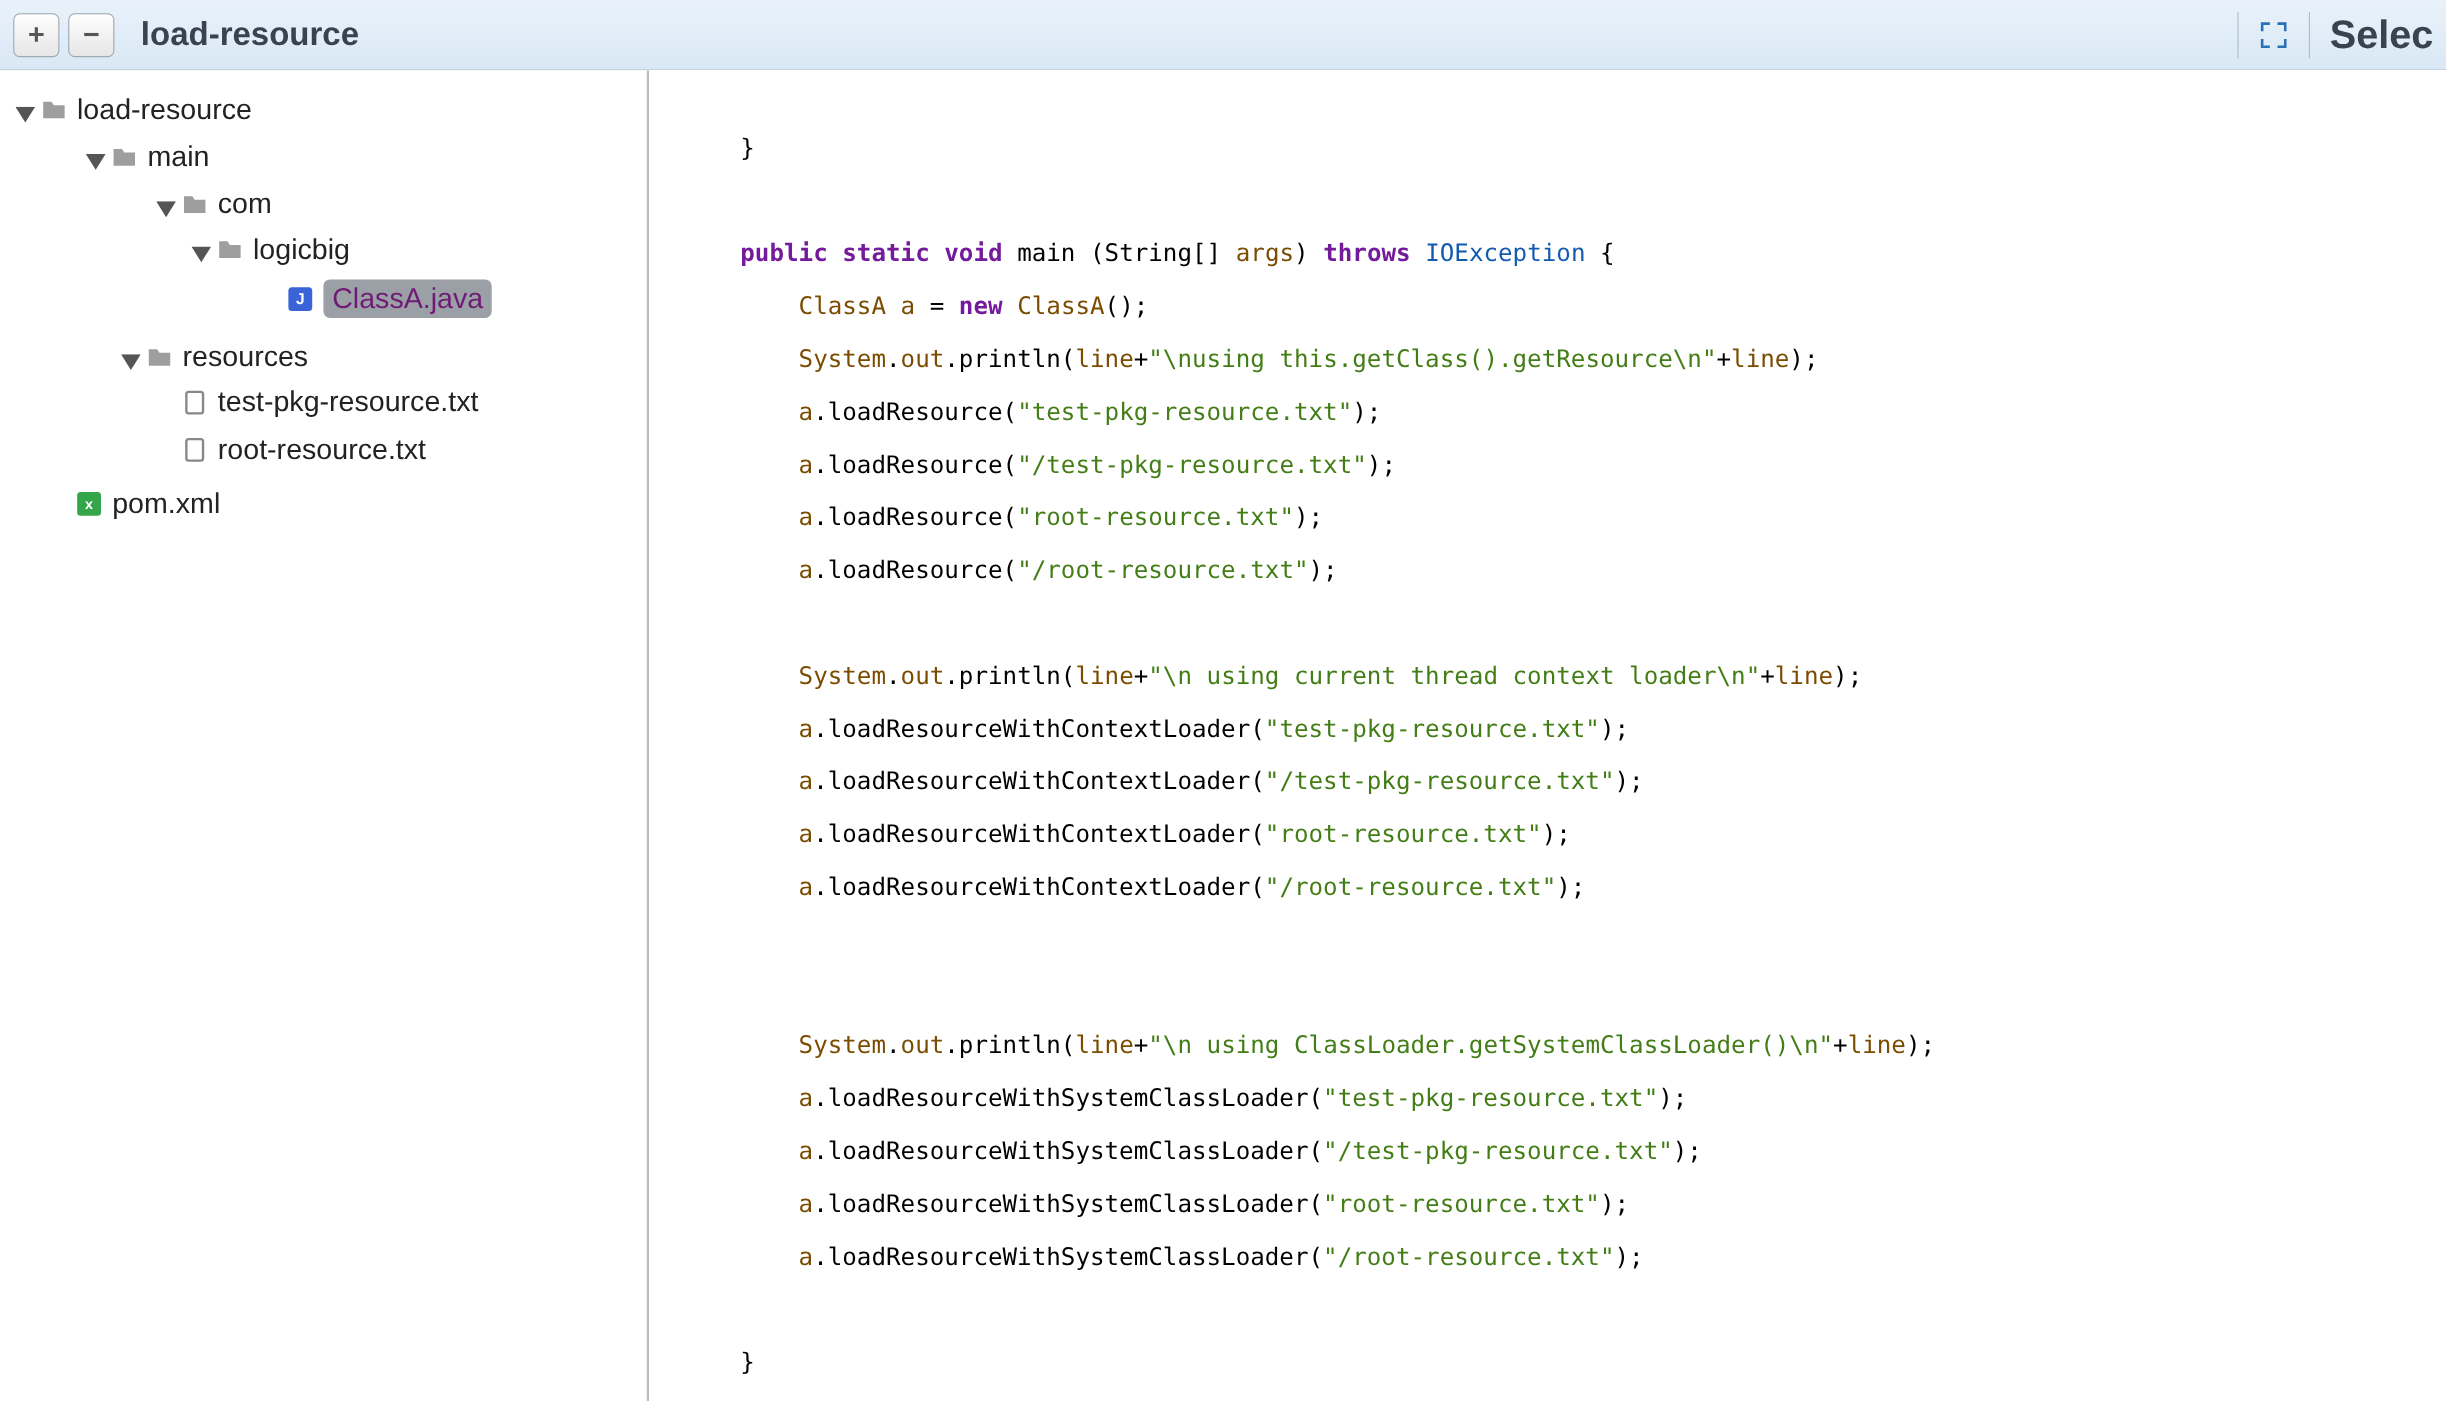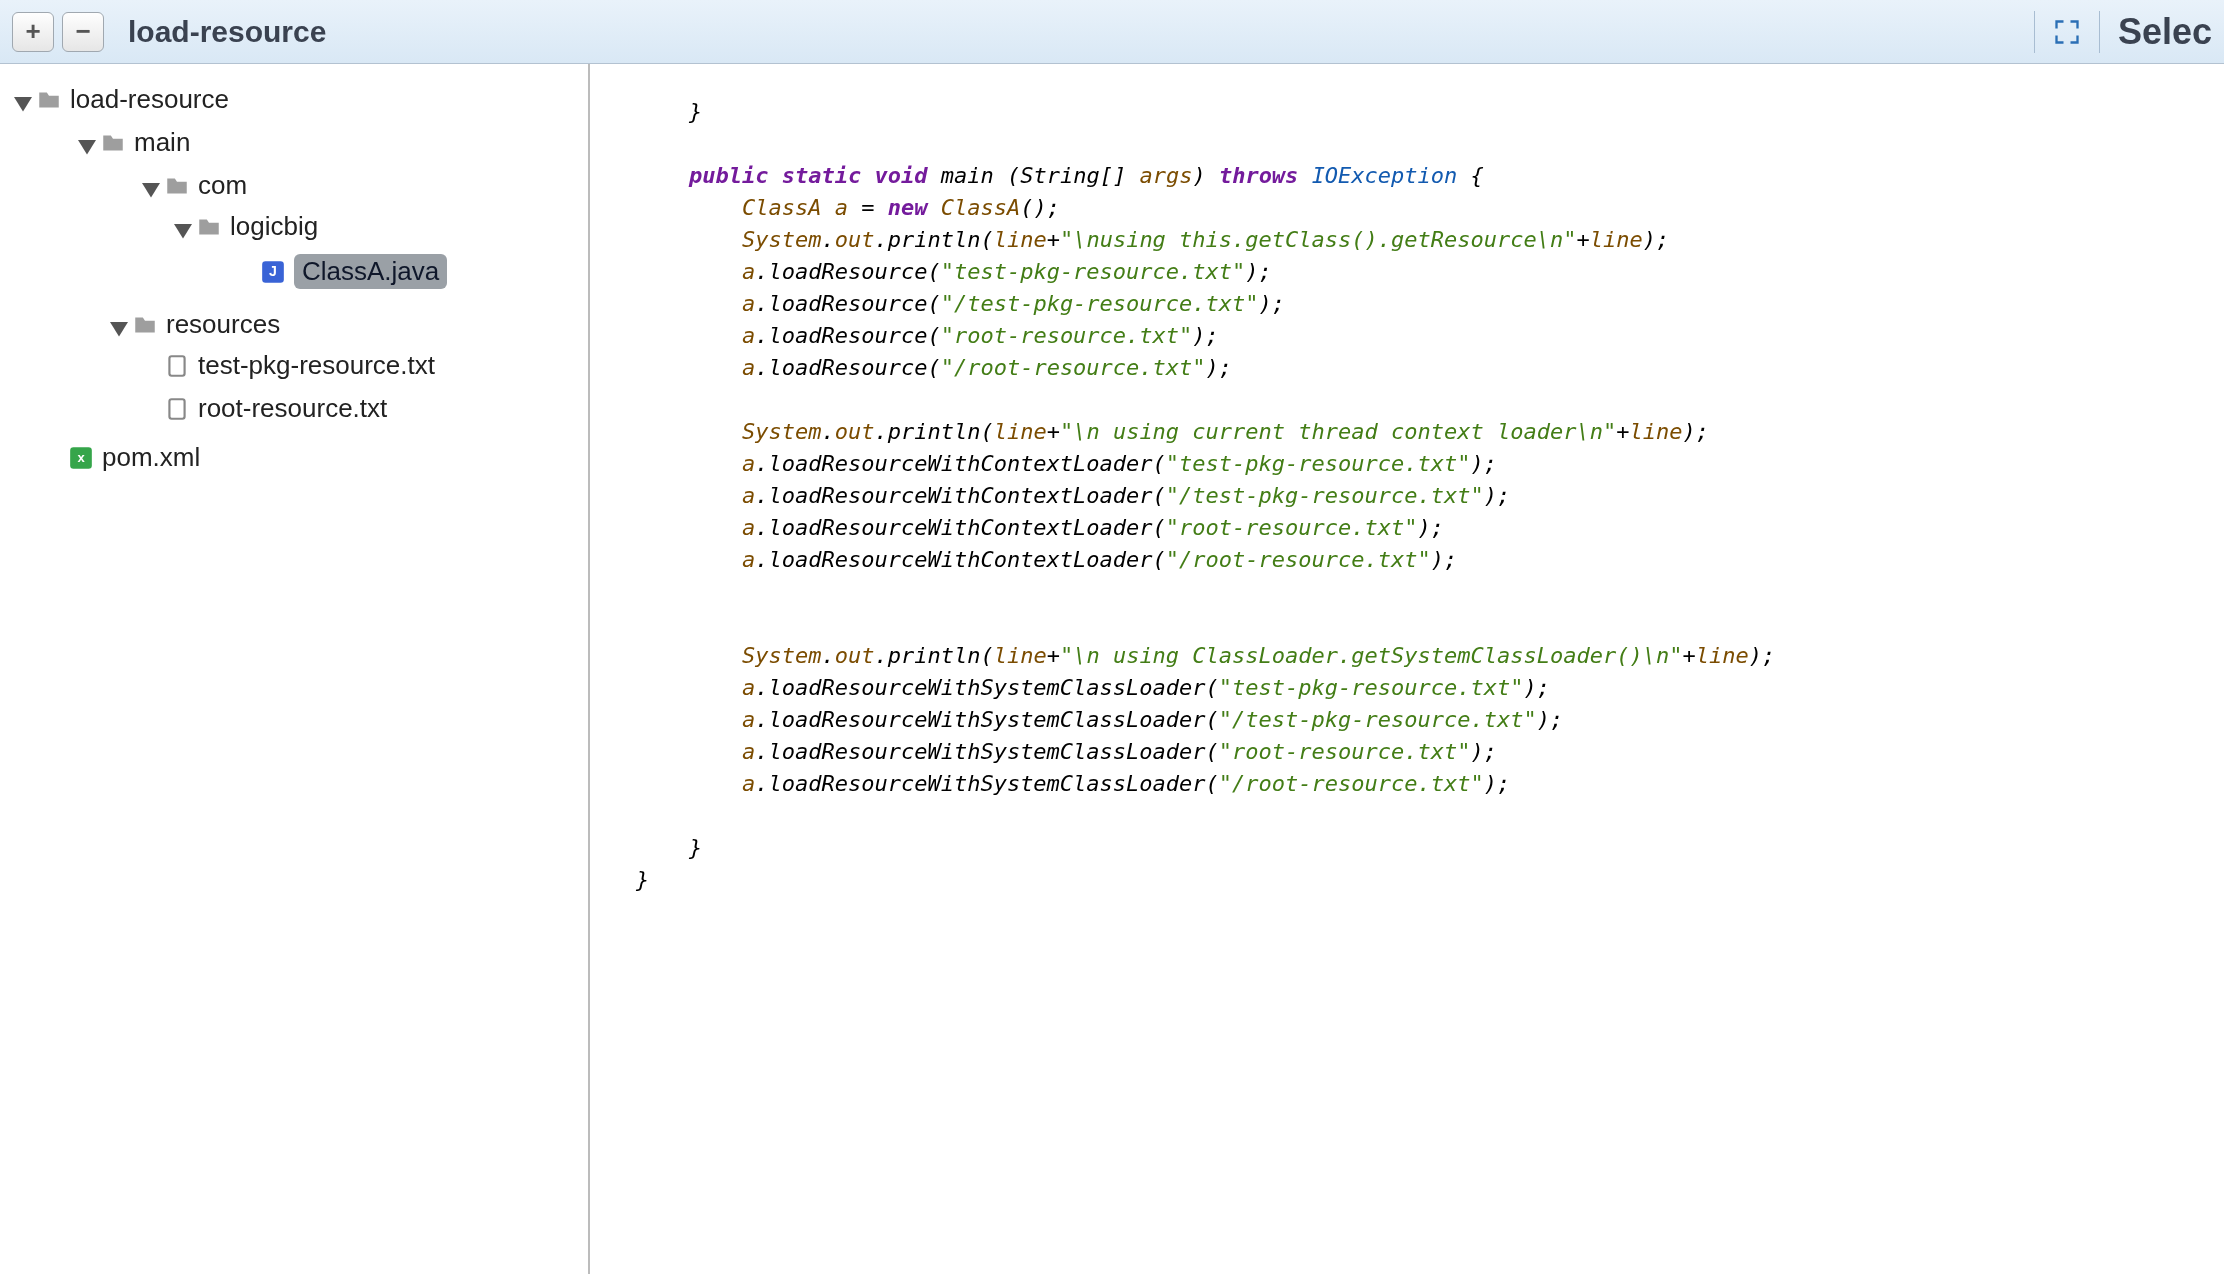--- a/index.html
+++ b/index.html
@@ -66,27 +66,26 @@
   .tree-pane {
     width: 590px;
     border-right: 2px solid #bcbcbc;
     background: #ffffff;
     padding: 14px 8px;
     overflow: auto;
   }
   .editor-pane {
     flex: 1;
     background: #ffffff;
-    padding: 0 46px;
+    padding: 0 30px;
     overflow: auto;
     font-family: "Menlo","Consolas","DejaVu Sans Mono",monospace;
     font-size: 22px;
-    line-height: 32px;
+    line-height: 48px;
     white-space: pre;
-    font-style: italic;
   }
 
   
   .tree { list-style: none; }
   .tree ul { list-style: none; padding-left: 32px; }
   .tree li { padding: 2px 0; }
   .node {
     display: flex; align-items: center;
     font-size: 26px;
     padding: 4px 6px;
@@ -95,21 +94,21 @@
   }
   .node .caret {
     width: 18px; height: 18px;
     margin-right: 4px;
     display: inline-block;
   }
   .node .caret svg { width: 18px; height: 18px; }
   .node .ico { width: 26px; height: 26px; margin-right: 8px; display:inline-flex; align-items:center; justify-content:center;}
   .node.selected .label {
     background: #9aa0a6;
-    color: #0f172a;
+    color: #701a75;
     padding: 2px 8px;
     border-radius: 6px;
   }
   .label { color: #222; }
 
   
   pre.code { margin:0; }
   pre.code .k{color:#741b9c;font-weight:bold;}
   pre.code .t{color:#125ab0;}        
   pre.code .v{color:#7b4c00;}        

